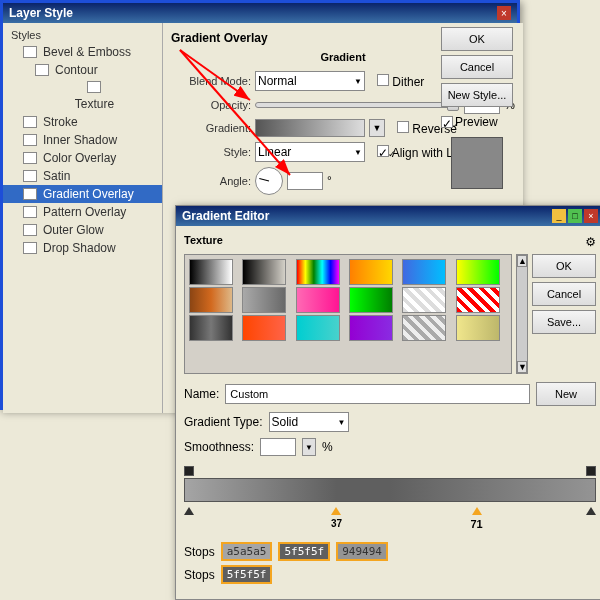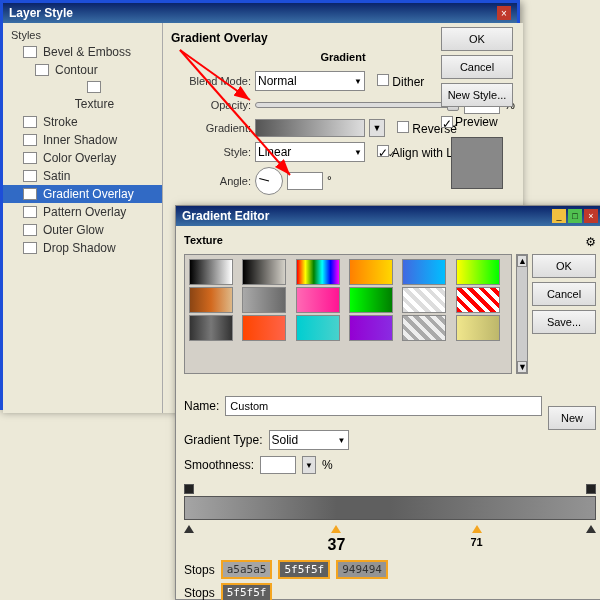--- a/index.html
+++ b/index.html
@@ -297,21 +297,21 @@
     }
     .ge-name-input {
       border: 1px solid #888;
       background: white;
       height: 20px;
       flex: 1;
       font-size: 11px;
       padding: 0 4px;
     }
     .ge-type-row {
-      display: flex; align-items: center; gap: 6px; margin-top: 0;
+      display: flex; align-items: center; gap: 6px; margin-top: 6px;
     }
     .ge-smoothness-row {
       display: flex; align-items: center; gap: 6px; margin-top: 6px;
     }
 
     
     .gradient-bar-container {
       margin-top: 8px;
       position: relative;
     }
@@ -539,21 +539,21 @@
       <div style="display:flex;flex-direction:column;gap:4px;width:64px;">
         <button class="ge-btn">OK</button>
         <button class="ge-btn">Cancel</button>
         <button class="ge-btn">Save...</button>
       </div>
     </div>
 
     <div class="ge-name-row">
       <span>Name:</span>
       <input class="ge-name-input" type="text" value="Custom" style="">
-      <button class="ge-btn" style="width:48px;margin-top:24px;">New</button>
+      <button class="ge-btn" style="width:60px;">New</button>
     </div>
 
     <div class="ge-type-row">
       <span>Gradient Type:</span>
       <div class="dropdown-select" style="width:80px;">
         <span>Solid</span>
         <span class="dd-arrow">▼</span>
       </div>
     </div>
 
@@ -581,21 +581,21 @@
 
         <div style="position:absolute;left:37%;transform:translateX(-50%);bottom:1px;width:0;height:0;border-left:5px solid transparent;border-right:5px solid transparent;border-bottom:8px solid #f4a520;"></div>
 
         <div style="position:absolute;left:71%;transform:translateX(-50%);bottom:1px;width:0;height:0;border-left:5px solid transparent;border-right:5px solid transparent;border-bottom:8px solid #f4a520;"></div>
 
         <div style="position:absolute;right:0;bottom:1px;width:0;height:0;border-left:5px solid transparent;border-right:5px solid transparent;border-bottom:8px solid #333;"></div>
       </div>
     </div>
 
     <div style="position:relative;height:20px;margin-top:2px;">
-      <span style="position:absolute;left:37%;transform:translateX(-50%);font-size:16px;font-weight:bold;">37</span>
+      <span style="position:absolute;left:37%;transform:translateX(-50%);font-size:10px;font-weight:bold;">37</span>
       <span style="position:absolute;left:71%;transform:translateX(-50%);font-size:11px;font-weight:bold;">71</span>
     </div>
 
     <div style="display:flex;align-items:center;gap:6px;flex-wrap:wrap;margin-top:4px;">
       <span>Stops</span>
 
       <span class="color-stop-label" style="background:#a5a5a5;">a5a5a5</span>
       <span class="color-stop-label" style="background:#5f5f5f;color:white;">5f5f5f</span>
       <span class="color-stop-label" style="background:#949494;">949494</span>
     </div>

